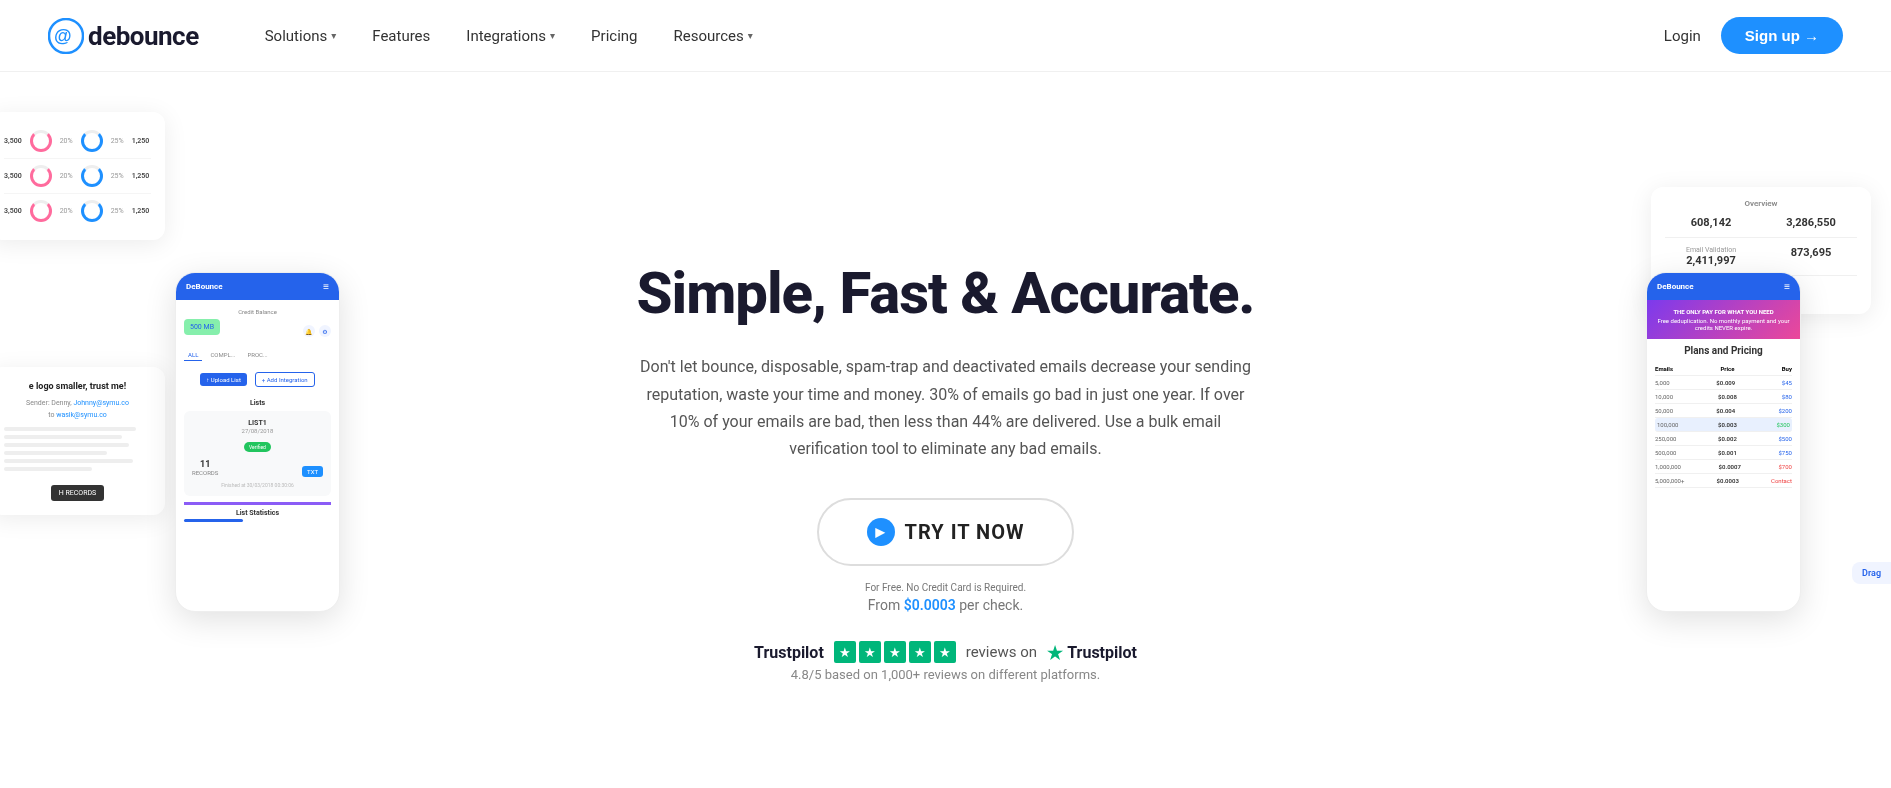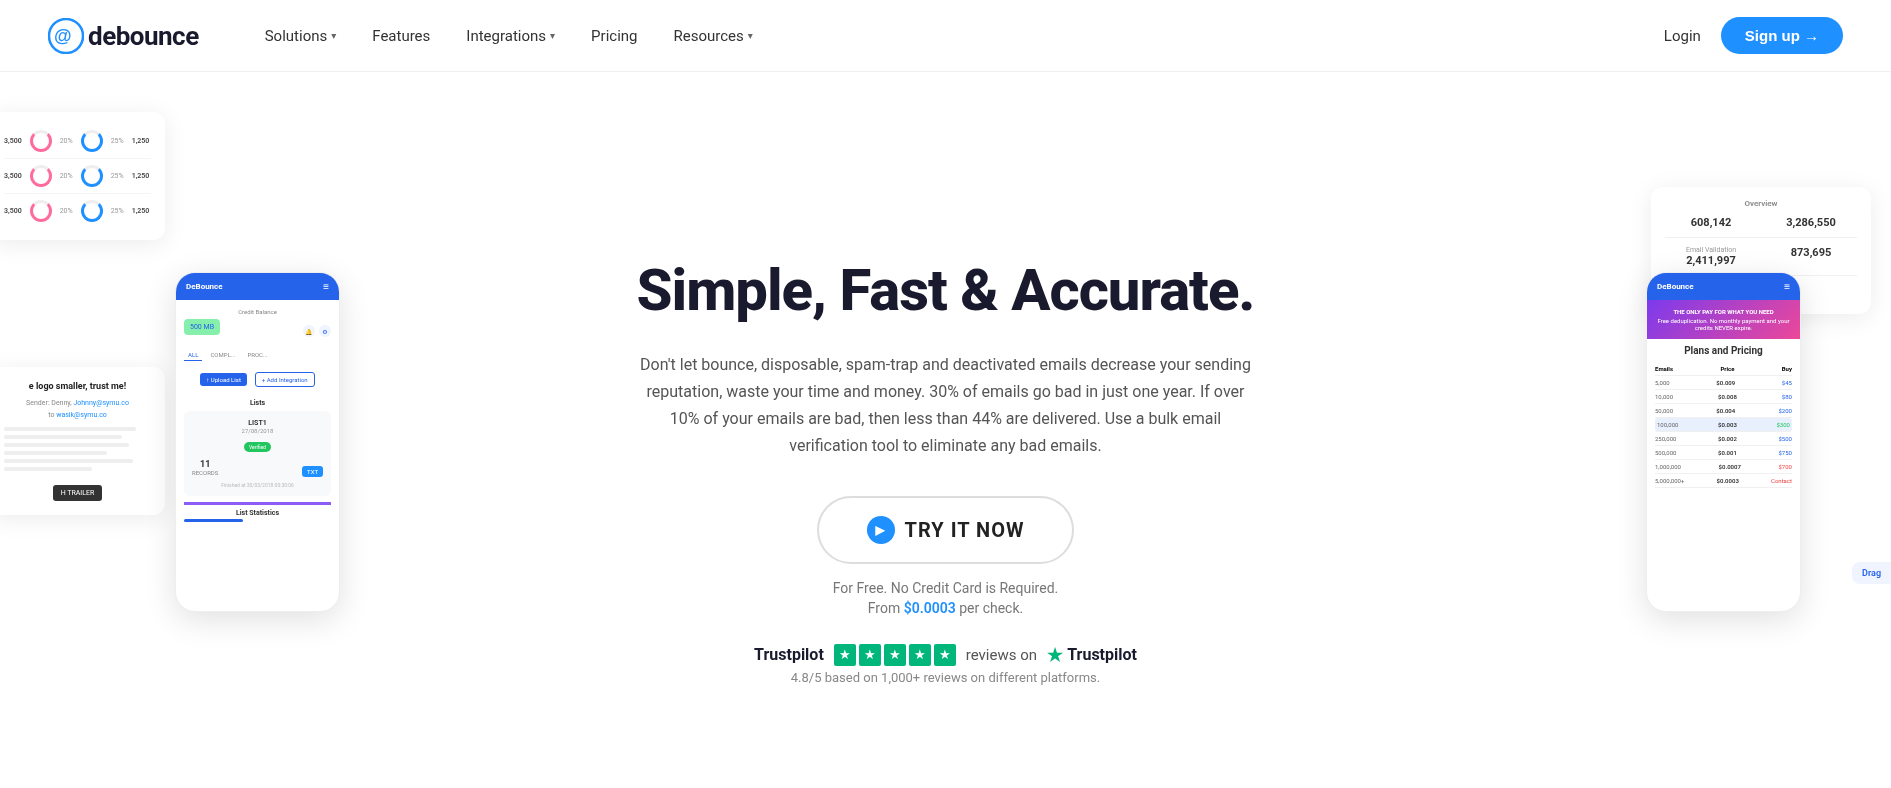--- a/index.html
+++ b/index.html
@@ -409,21 +409,21 @@
       width: 28px; height: 28px;
       background: #1e90ff;
       border-radius: 50%;
       display: flex;
       align-items: center;
       justify-content: center;
       color: #fff;
       font-size: 12px;
     }
     .free-text {
-      font-size: 14px;
+      font-size: 10px;
       color: #777;
       margin-bottom: 4px;
     }
     .from-text {
       font-size: 14px;
       color: #777;
       margin-bottom: 28px;
     }
     .from-text a {
       color: #1e90ff;
@@ -554,21 +554,21 @@
       <div class="email-row">Sender: Denny, <span>Johnny@symu.co</span></div>
       <div class="email-row">to <span>wasik@symu.co</span></div>
       <div class="lorem-lines">
         <div class="lorem-line" style="width:90%"></div>
         <div class="lorem-line" style="width:80%"></div>
         <div class="lorem-line" style="width:85%"></div>
         <div class="lorem-line" style="width:70%"></div>
         <div class="lorem-line" style="width:88%"></div>
         <div class="lorem-line" style="width:60%"></div>
       </div>
-      <div class="trailer-btn">H TRAILER</div>
+      <div class="trailer-btn">H RECORDS</div>
     </div>
 
     <div class="phone-mockup-left">
       <div class="phone-header">
         <span class="phone-logo-text">DeBounce</span>
         <span class="phone-menu-icon">≡</span>
       </div>
       <div class="phone-body">
         <div class="phone-balance">Credit Balance</div>
         <div style="display:flex;align-items:center;justify-content:space-between;margin-bottom:6px">

